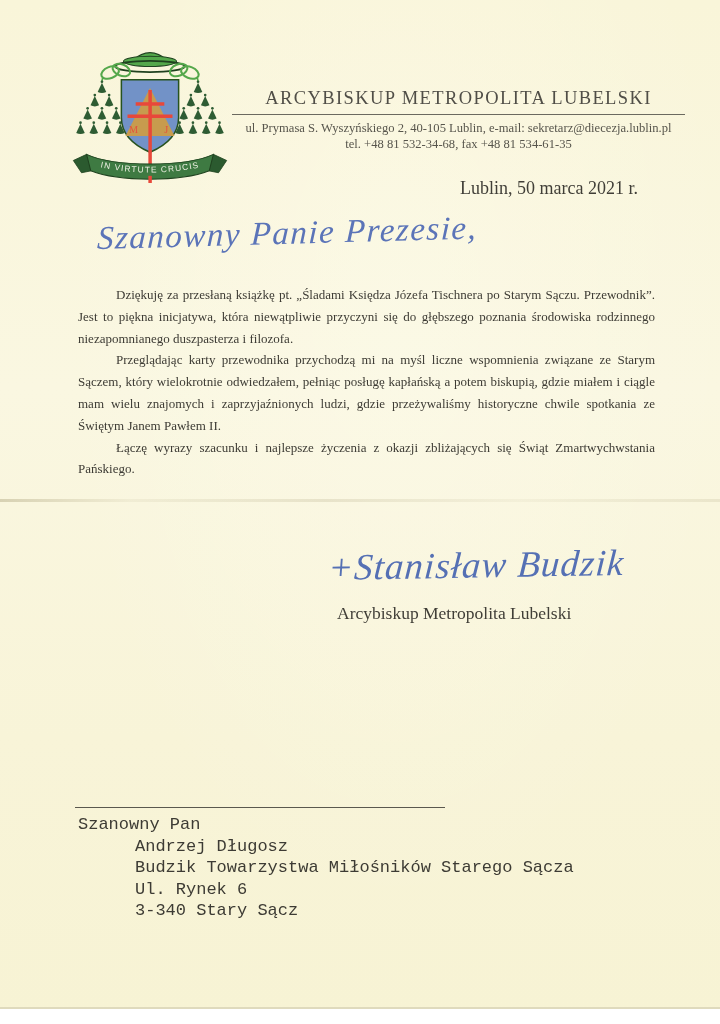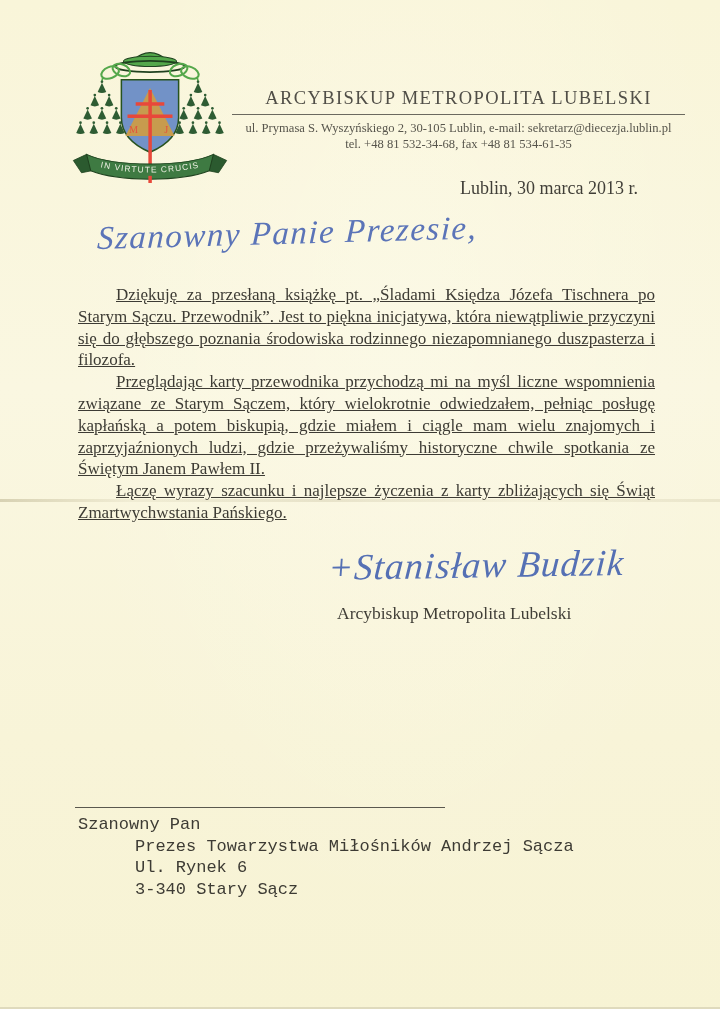--- a/index.html
+++ b/index.html
@@ -30,21 +30,21 @@
     font-family:"Liberation Serif","DejaVu Serif",serif;
     font-style:italic;color:#5b74b8;
   }
   .greeting{
     position:absolute;left:98px;top:220px;font-size:33px;letter-spacing:1.5px;
     transform:rotate(-1.6deg) skewX(-4deg);transform-origin:left top;
   }
   
   .body-text{
     position:absolute;left:78px;top:284px;width:577px;
-    font-size:17px;line-height:21.8px;text-align:justify;color:#3d3b34;text-decoration:underline;
+    font-size:13px;line-height:21.8px;text-align:justify;color:#3d3b34;
   }
   .body-text p{margin:0;text-indent:38px;}
   
   .signature-hand{
     position:absolute;left:330px;top:546px;font-size:37px;letter-spacing:1px;
     transform:rotate(-1deg) skewX(-5deg);transform-origin:left top;color:#5570b4;
   }
   .signature-title{position:absolute;left:337px;top:603px;font-size:17.5px;color:#403e37;}
   
   .recipient-divider{position:absolute;left:75px;top:807px;width:370px;height:1px;background:#5a584e;}
@@ -117,41 +117,42 @@
       <text font-size="8.2" fill="#eef0e2" letter-spacing="1.1" font-family="Liberation Sans, sans-serif">
         <textPath href="#motto-arc" startOffset="50%" text-anchor="middle">IN VIRTUTE CRUCIS</textPath>
       </text>
       <rect x="78.4" y="127" width="3.4" height="7" fill="#e8483a"></rect>
     </g>
   </svg>
 
   <div class="header-block">
     <div class="header-title">ARCYBISKUP METROPOLITA LUBELSKI</div>
     <div class="header-divider"></div>
-    <div class="header-address">ul. Prymasa S. Wyszyńskiego 2, 30-105 Lublin, e-mail: sekretarz@diecezja.lublin.pl</div>
+    <div class="header-address">ul. Prymasa S. Wyszyńskiego 2, 40-105 Lublin, e-mail: sekretarz@diecezja.lublin.pl</div>
     <div class="header-address2">tel. +48 81 532-34-68, fax +48 81 534-61-35</div>
   </div>
 
-  <div class="dateline">Lublin, 30 marca 2013 r.</div>
+  <div class="dateline">Lublin, 50 marca 2021 r.</div>
 
   <div class="handwritten greeting">Szanowny Panie Prezesie,</div>
 
   <div class="body-text">
     <p>Dziękuję za przesłaną książkę pt. „Śladami Księdza Józefa Tischnera po Starym Sączu. Przewodnik”. Jest to piękna inicjatywa, która niewątpliwie przyczyni się do głębszego poznania środowiska rodzinnego niezapomnianego duszpasterza i filozofa.</p>
     <p>Przeglądając karty przewodnika przychodzą mi na myśl liczne wspomnienia związane ze Starym Sączem, który wielokrotnie odwiedzałem, pełniąc posługę kapłańską a potem biskupią, gdzie miałem i ciągle mam wielu znajomych i zaprzyjaźnionych ludzi, gdzie przeżywaliśmy historyczne chwile spotkania ze Świętym Janem Pawłem II.</p>
-    <p>Łączę wyrazy szacunku i najlepsze życzenia z karty zbliżających się Świąt Zmartwychwstania Pańskiego.</p>
+    <p>Łączę wyrazy szacunku i najlepsze życzenia z okazji zbliżających się Świąt Zmartwychwstania Pańskiego.</p>
   </div>
 
   <div class="handwritten signature-hand">+Stanisław Budzik</div>
   <div class="signature-title">Arcybiskup Metropolita Lubelski</div>
 
   <div class="recipient-divider"></div>
   <div class="recipient">
     <div>Szanowny Pan</div>
-    <div class="indent">Prezes Towarzystwa Miłośników Andrzej Sącza</div>
+    <div class="indent">Andrzej Długosz</div>
+    <div class="indent">Budzik Towarzystwa Miłośników Starego Sącza</div>
     <div class="indent">Ul. Rynek 6</div>
     <div class="indent">3-340 Stary Sącz</div>
   </div>
 
   <div class="fold-line"></div>
   <div class="scan-edge-shadow"></div>
   <div class="scan-edge-bottom"></div>
 
 </div>
 

